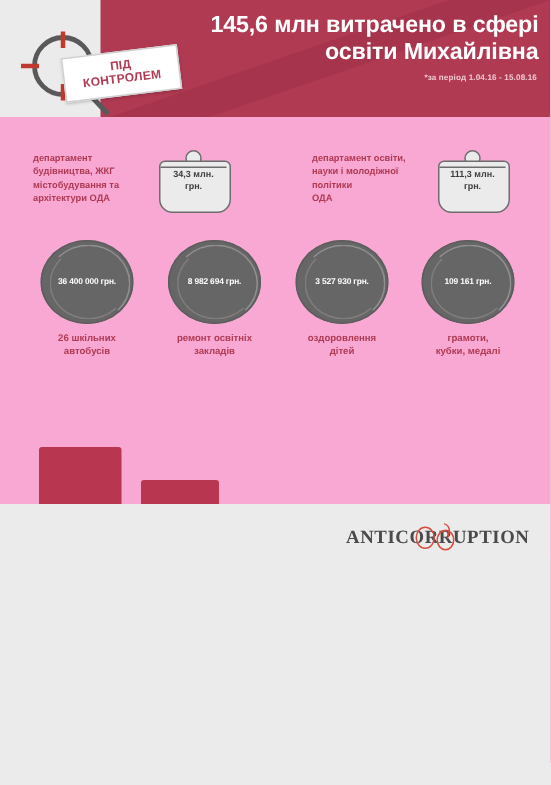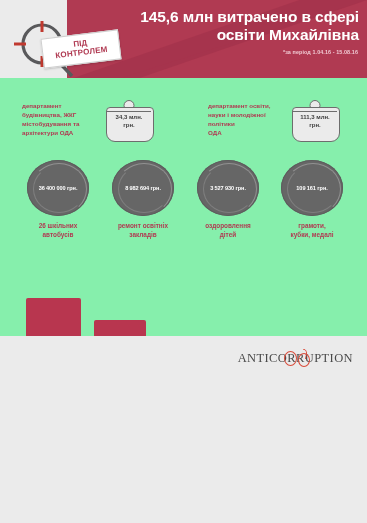--- a/index.html
+++ b/index.html
@@ -3,21 +3,21 @@
 <meta charset="utf-8">
 <style>
   html,body{margin:0;padding:0;}
   body{
     width:367px;height:523px;
     background:#ebebeb;
     font-family:"Liberation Sans", sans-serif;
     overflow:hidden;
     position:relative;
   }
-  .page{position:relative;width:367px;height:370px;background:#86efac;overflow:hidden;}
+  .page{position:relative;width:367px;height:370px;background:#f9a8d4;overflow:hidden;}
 
   
   .header{position:absolute;left:0;top:0;width:367px;height:78px;overflow:hidden;background:#ebebeb;}
   .hdr-red{
     position:absolute;right:0;top:0;width:367px;height:78px;
     background:#b03a52;
     clip-path:polygon(100% 0,100% 100%,33% 100%,100% 0);
   }
   .hdr-red2{
     position:absolute;right:0;top:0;width:300px;height:78px;
@@ -130,21 +130,21 @@
   .money-ico i:nth-child(2){left:1px;top:2.6px;width:6px;height:3px;border-radius:1px;}
   .money-ico i:nth-child(3){left:0;top:5.2px;width:9px;height:3.4px;border-radius:1px;}
   .money-ico i:nth-child(3)::after{
     content:"";position:absolute;left:3px;top:.8px;width:3px;height:1.6px;
     border:.6px solid #9b9b9b;border-radius:50%;
   }
 
   
   .footer{position:absolute;left:0;bottom:0;width:367px;height:34px;background:#ebebeb;}
   .logo{position:absolute;right:14px;bottom:6px;text-align:left;}
-  .logo-l1{font-family:"Liberation Serif", serif;font-size:12.5px;font-weight:normal;color:#4a4a4a;letter-spacing:.4px;line-height:1;position:relative;}
+  .logo-l1{font-family:"Liberation Serif", serif;font-size:12.5px;font-weight:bold;color:#4a4a4a;letter-spacing:.4px;line-height:1;position:relative;}
   .logo-l2{font-family:"Liberation Serif", serif;font-size:12.5px;font-weight:bold;color:#4a4a4a;letter-spacing:.4px;line-height:1.05;padding-left:14px;}
   .logo-ring{
     position:absolute;left:46px;top:-1px;width:11px;height:13px;
     border:1.6px solid #d94b3a;border-radius:50%;
   }
   .logo-ring2{
     position:absolute;left:60px;top:1px;width:10px;height:12px;
     border:1.6px solid #d94b3a;border-radius:50%;
   }
   .logo-hook{

